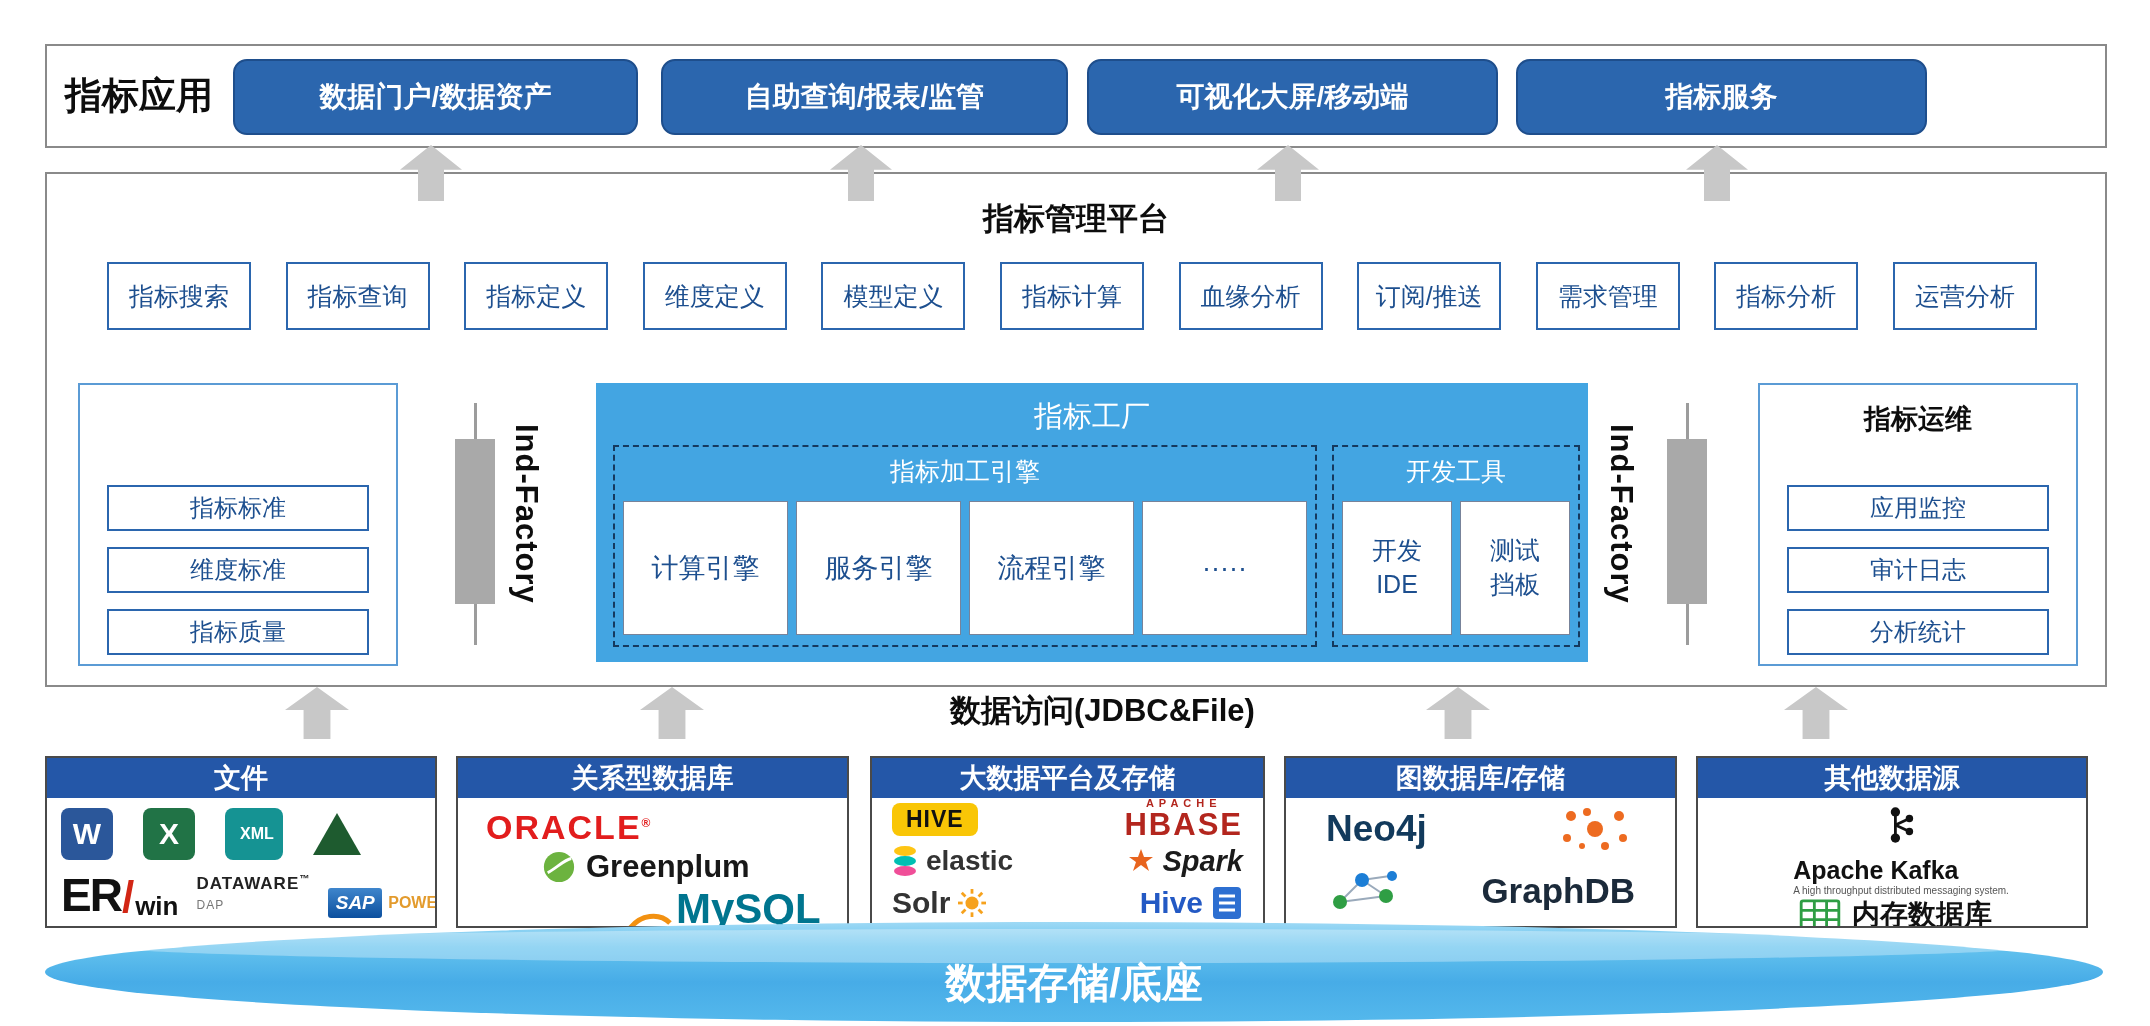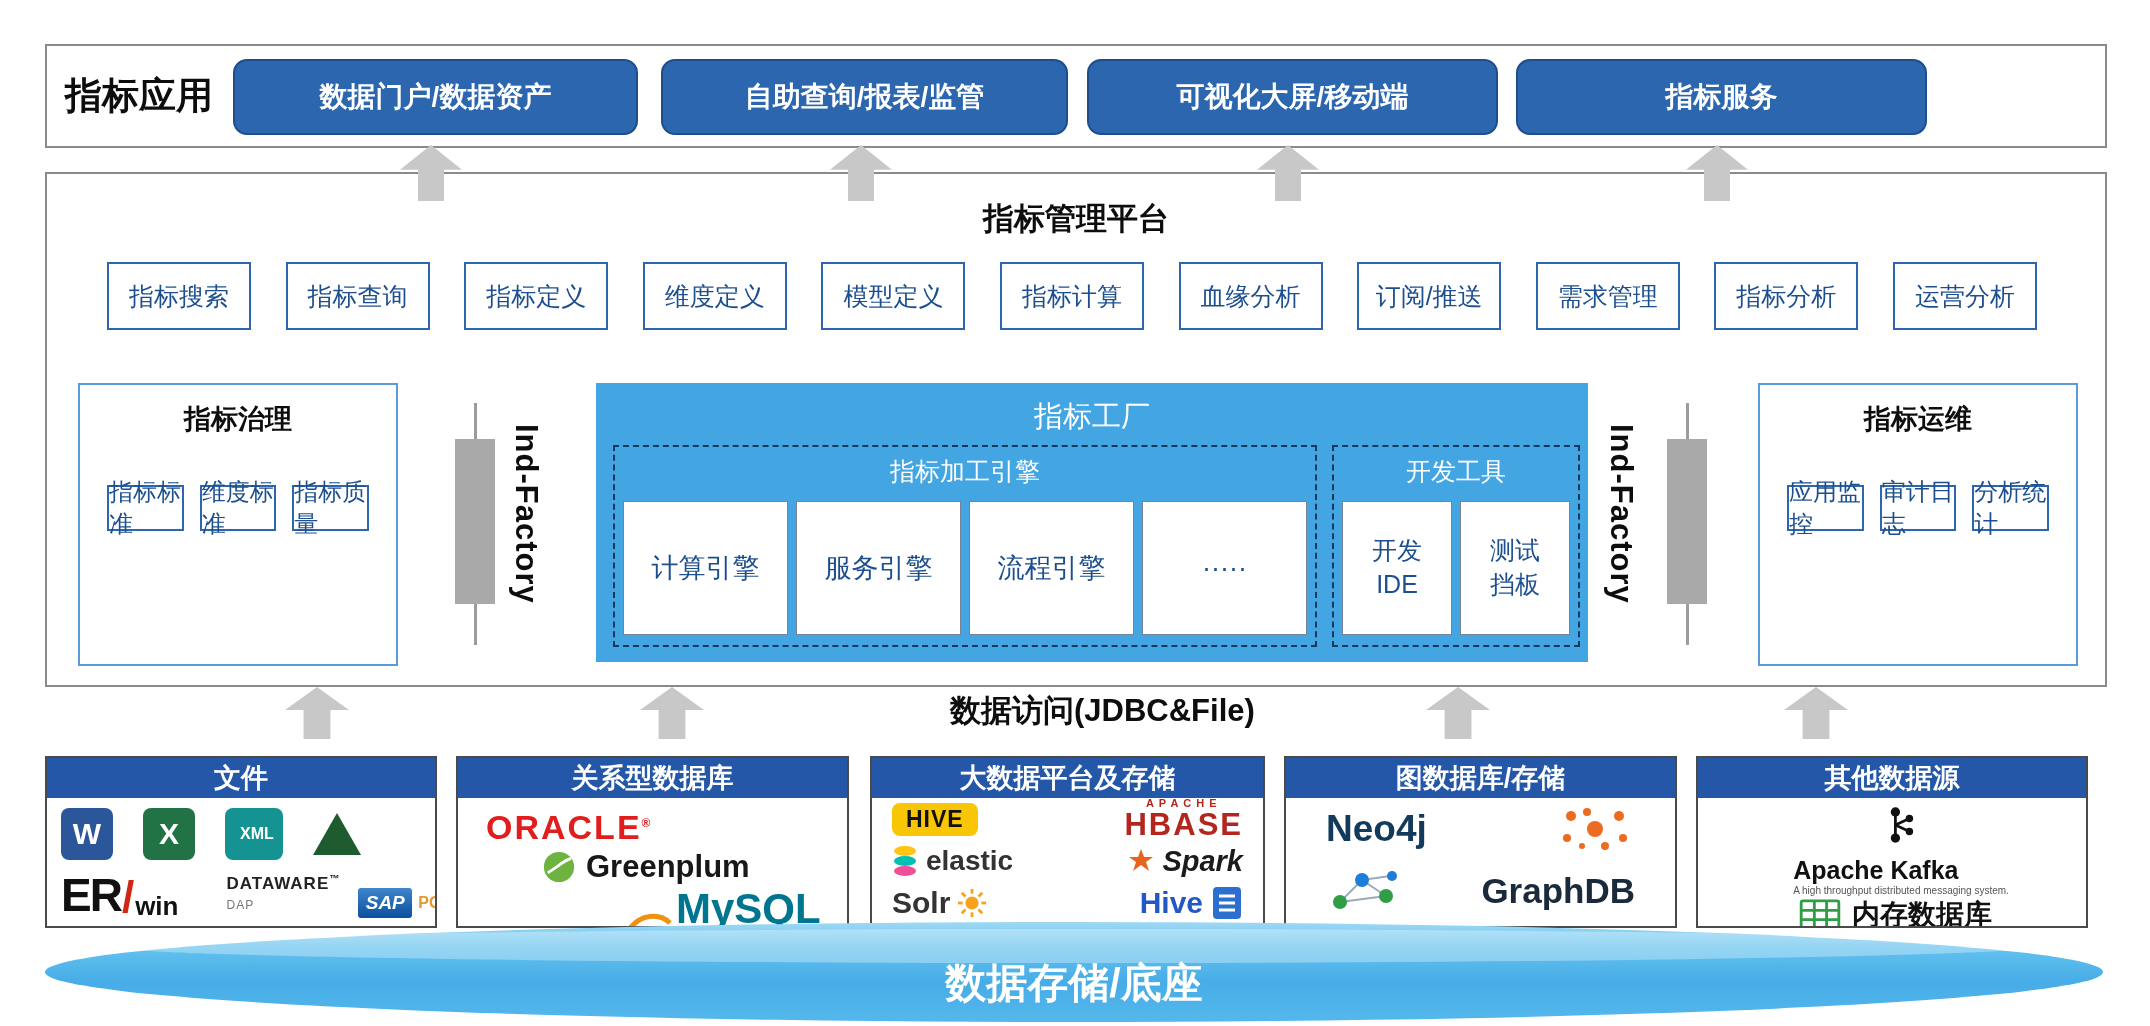--- a/index.html
+++ b/index.html
@@ -28,21 +28,21 @@
   #main-box{left:45px;top:172px;width:2058px;height:511px;border:2px solid #8a8a8a;background:#fff;}
   #platform-title{width:100%;text-align:center;margin-top:24px;font-size:31px;font-weight:bold;color:#0d0d0d;}
   #module-row{position:absolute;left:60px;right:68px;top:88px;display:flex;justify-content:space-between;}
   .module-box{width:140px;height:64px;border:2px solid #2b66ae;background:#fff;color:#1d4f8f;
               font-size:25px;display:flex;align-items:center;justify-content:center;}
 
   
   .side-panel{position:absolute;top:209px;width:316px;height:279px;border:2px solid #5b9bd5;background:#fff;}
   #gov-panel{left:31px;} #ops-panel{left:1711px;}
   .side-title{text-align:center;margin-top:16px;font-size:27px;font-weight:bold;color:#0d0d0d;}
-  .side-items{position:absolute;left:27px;right:27px;top:100px;display:flex;flex-direction:row;gap:16px;}
+  .side-items{position:absolute;left:27px;right:27px;top:100px;display:flex;flex-direction:column;gap:16px;}
   .side-item{height:42px;border:2px solid #2b66ae;background:#fff;color:#1d4f8f;font-size:24px;
              display:flex;align-items:center;justify-content:center;}
 
   
   .rail-line{position:absolute;width:3px;background:#9c9c9c;top:229px;height:242px;}
   .rail-bar{position:absolute;width:40px;background:#a9a9a9;top:265px;height:165px;}
   #rail-line-left{left:427px;} #rail-bar-left{left:408px;}
   #rail-line-right{left:1639px;} #rail-bar-right{left:1620px;}
   .rail-label{position:absolute;top:250px;height:210px;writing-mode:vertical-rl;
               font-size:31px;font-weight:bold;color:#0d0d0d;display:flex;align-items:center;letter-spacing:1px;}
@@ -77,21 +77,21 @@
   .doc-icon{width:52px;height:52px;border-radius:8px;color:#fff;font-weight:bold;font-size:30px;
             display:flex;align-items:center;justify-content:center;}
   .word{background:#2b579a;} .excel{background:#217346;} .xmlbox{background:#159393;font-size:16px;padding-left:6px;}
   .tri-icon{width:0;height:0;border-left:24px solid transparent;border-right:24px solid transparent;
             border-bottom:42px solid #1e5b2f;}
   .files-row2{display:flex;align-items:flex-end;gap:18px;margin:8px 0 0 14px;}
   .erwin{display:flex;align-items:flex-end;}
   .erwin .er{font-size:46px;font-weight:900;color:#111;letter-spacing:-2px;}
   .erwin .slash{font-size:44px;font-weight:900;color:#d22615;margin:0 1px;}
   .erwin .win{font-size:26px;font-weight:bold;color:#111;}
-  .dataware{font-size:17px;font-weight:bold;color:#222;letter-spacing:1px;padding-bottom:8px;margin-left:30px;}
+  .dataware{font-size:17px;font-weight:bold;color:#222;letter-spacing:1px;padding-bottom:8px;}
   .dataware .tm{font-size:10px;vertical-align:super;}
   .dataware .dap{font-size:12px;color:#777;font-weight:normal;}
   .sap-pd{display:flex;align-items:center;gap:6px;padding-bottom:4px;}
   .sap{width:54px;height:30px;background:linear-gradient(180deg,#3f86cc,#0b4f9e);color:#fff;
        font-style:italic;font-weight:bold;font-size:19px;border-radius:3px;display:flex;align-items:center;justify-content:center;}
   .pd{font-size:16px;font-weight:bold;color:#e39b2d;}
 
   
   .oracle{margin:10px 0 0 28px;font-size:34px;font-weight:bold;color:#e21d1d;letter-spacing:2px;}
   .oracle sup{font-size:12px;}
@@ -164,21 +164,20 @@
       <div class="module-box">模型定义</div>
       <div class="module-box">指标计算</div>
       <div class="module-box">血缘分析</div>
       <div class="module-box">订阅/推送</div>
       <div class="module-box">需求管理</div>
       <div class="module-box">指标分析</div>
       <div class="module-box">运营分析</div>
     </div>
 
     <div id="gov-panel" class="side-panel">
-      <div class="side-title">指标治理</div>
       <div class="side-items">
         <div class="side-item">指标标准</div>
         <div class="side-item">维度标准</div>
         <div class="side-item">指标质量</div>
       </div>
     </div>
 
     <div id="rail-line-left" class="rail-line"></div>
     <div id="rail-bar-left" class="rail-bar"></div>
     <div id="rail-label-left" class="rail-label">Ind-Factory</div>

